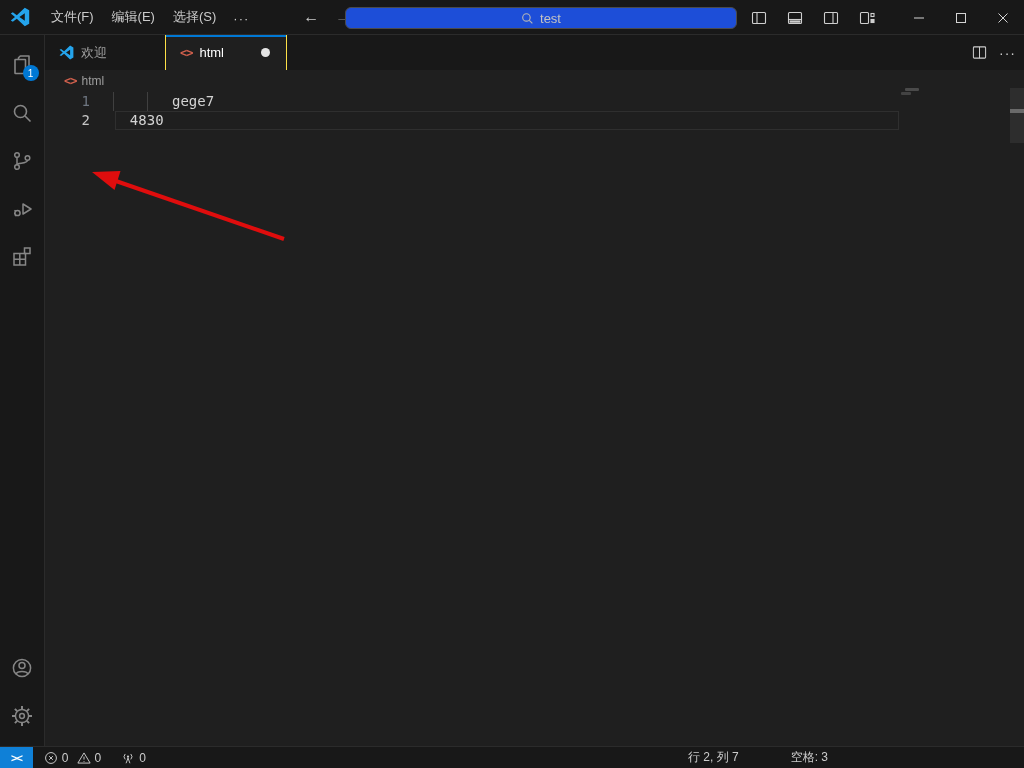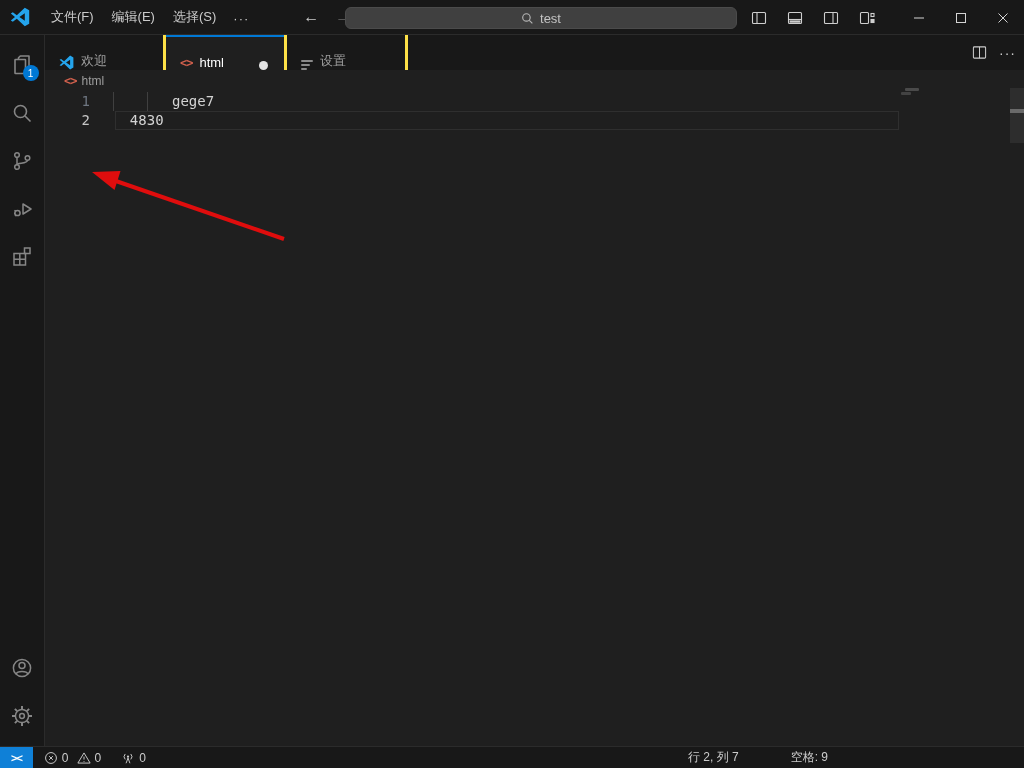--- a/index.html
+++ b/index.html
@@ -11,21 +11,21 @@
   .titlebar { height:35px; background:#181818; border-bottom:1px solid #2b2b2b;
               display:flex; align-items:center; color:#cccccc; font-size:13px; flex:0 0 35px; }
   .tb-logo { width:20px; height:20px; margin:0 12px 0 10px; display:flex; align-items:center; }
   .menu { display:flex; align-items:flex-end; }
   .menu-item { padding:4px 9px; border-radius:5px; cursor:default; }
   .menu-more { padding:4px 8px; letter-spacing:1px; }
   .nav-arrows { display:flex; align-items:center; margin-left:46px; gap:16px; font-size:16px; }
   .nav-back { color:#cccccc; }
   .nav-fwd { color:#686868; }
   .search-box { position:absolute; left:345px; top:7px; width:392px; height:22px;
-                background:#404040; border:1px solid #4b4b4b; border-radius:6px;
+                background:#1d4ed8; border:1px solid #4b4b4b; border-radius:6px;
                 display:flex; align-items:center; justify-content:center; gap:6px;
                 color:#c3c3c3; font-size:13px; }
   .tb-right { position:absolute; right:0; top:0; height:35px; display:flex; align-items:center; }
   .layout-icons { display:flex; gap:10px; margin-right:18px; }
   .layout-icons .icon-btn { width:26px; height:24px; display:flex; align-items:center;
                             justify-content:center; border-radius:5px; }
   .win-btn { width:42px; height:35px; display:flex; align-items:center; justify-content:center; }
 
   
   .middle { flex:1 1 auto; display:flex; min-height:0; }
@@ -34,23 +34,23 @@
   .ab-icon { width:45px; height:48px; display:flex; align-items:center; justify-content:center;
              position:relative; color:#868686; }
   .ab-badge { position:absolute; right:6px; bottom:8px; min-width:16px; height:16px;
               background:#0078d4; color:#fff; border-radius:9px; font-size:10px;
               display:flex; align-items:center; justify-content:center; padding:0 3px; }
   .ab-bottom { margin-top:auto; padding-bottom:6px; display:flex; flex-direction:column; align-items:center; }
 
   
   .editorpane { flex:1; position:relative; background:#1f1f1f; display:flex; flex-direction:column; }
   .tabbar { height:35px; background:#181818; display:flex; flex:0 0 35px; position:relative; }
-  .tab { width:121px; height:35px; display:flex; align-items:flex-end; padding:0 10px 0 14px;
+  .tab { width:121px; height:35px; display:flex; align-items:center; padding:0 10px 0 14px;
          gap:7px; font-size:13px; color:#9d9d9d; background:#181818;
-         border-right:3px solid #fde047; position:relative; cursor:default; }
+         border-right:1px solid #fde047; position:relative; cursor:default; }
   .tab.active { background:#1f1f1f; color:#ffffff; }
   .tab.active::before { content:""; position:absolute; left:0; right:0; top:0; height:2px; background:#0078d4; }
   .tab-label { flex:1; white-space:nowrap; overflow:hidden; }
   .mod-dot { width:9px; height:9px; border-radius:50%; background:#e4e4e4; margin-right:6px; }
   .html-glyph { color:#d1604d; font-family:"DejaVu Sans Mono",monospace; font-size:12px; font-weight:bold; letter-spacing:-1px; }
   .settings-glyph { display:inline-flex; flex-direction:column; gap:2px; }
   .settings-glyph i { display:block; height:2px; background:#8a8a8a; border-radius:1px; }
   .tab-actions { position:absolute; right:8px; top:0; height:35px; display:flex; align-items:center;
                  gap:8px; color:#cccccc; }
   .tab-actions .icon-btn { width:24px; height:24px; display:flex; align-items:center; justify-content:center; border-radius:5px; }
@@ -230,28 +230,20 @@
               <path fill="#24a4ec" fill-rule="evenodd" d="M74 4 L34 41 L14 26 L4 32 L25 50 L4 68 L14 74 L34 59 L74 96 L96 84 V16 Z M74 31 V69 L47 50 Z"></path>
             </svg>
           </span>
           <span class="tab-label">欢迎</span>
         </div>
         <div class="tab active">
           <span class="html-glyph">&lt;&gt;</span>
           <span class="tab-label">html</span>
           <span class="mod-dot"></span>
         </div>
-        <div class="tab">
-          <span class="settings-glyph">
-            <i style="width:12px"></i>
-              <i style="width:9px"></i>
-              <i style="width:6px"></i>
-          </span>
-          <span class="tab-label">设置</span>
-        </div>
         <div class="tab-actions">
           <span class="icon-btn">
             <svg width="15" height="15" viewBox="0 0 16 16" fill="none" stroke="#cccccc" stroke-width="1.1">
               <rect x="1.5" y="2" width="13" height="12" rx="1"></rect>
                 <path d="M8 2 v12"></path>
             </svg>
           </span>
           <span class="more-dots">···</span>
         </div>
       </div>
@@ -307,21 +299,21 @@
         <svg width="14" height="14" viewBox="0 0 16 16" fill="none" stroke="#cccccc" stroke-width="1.1">
           <circle cx="8" cy="6.5" r="1.3" fill="#cccccc" stroke="none"></circle>
           <path d="M4.8 3.4 a4.6 4.6 0 0 0 0 6.2 M11.2 3.4 a4.6 4.6 0 0 1 0 6.2"></path>
           <path d="M8 8 L5.8 14 M8 8 L10.2 14"></path>
         </svg>
       </span>
       <span>0</span>
     </span>
     <span class="sb-right">
       <span class="sb-item">行 2, 列 7</span>
-      <span class="sb-item">空格: 9</span>
+      <span class="sb-item">空格: 3</span>
     </span>
   </div>
 
   <svg class="arrow-overlay" width="1024" height="768" viewBox="0 0 1024 768">
     <path d="M284 239 L113 180" stroke="#df0d0d" stroke-width="4" fill="none"></path>
     <polygon points="92,172 120.5,171 114.5,190" fill="#df0d0d"></polygon>
   </svg>
 
 </div>
 

